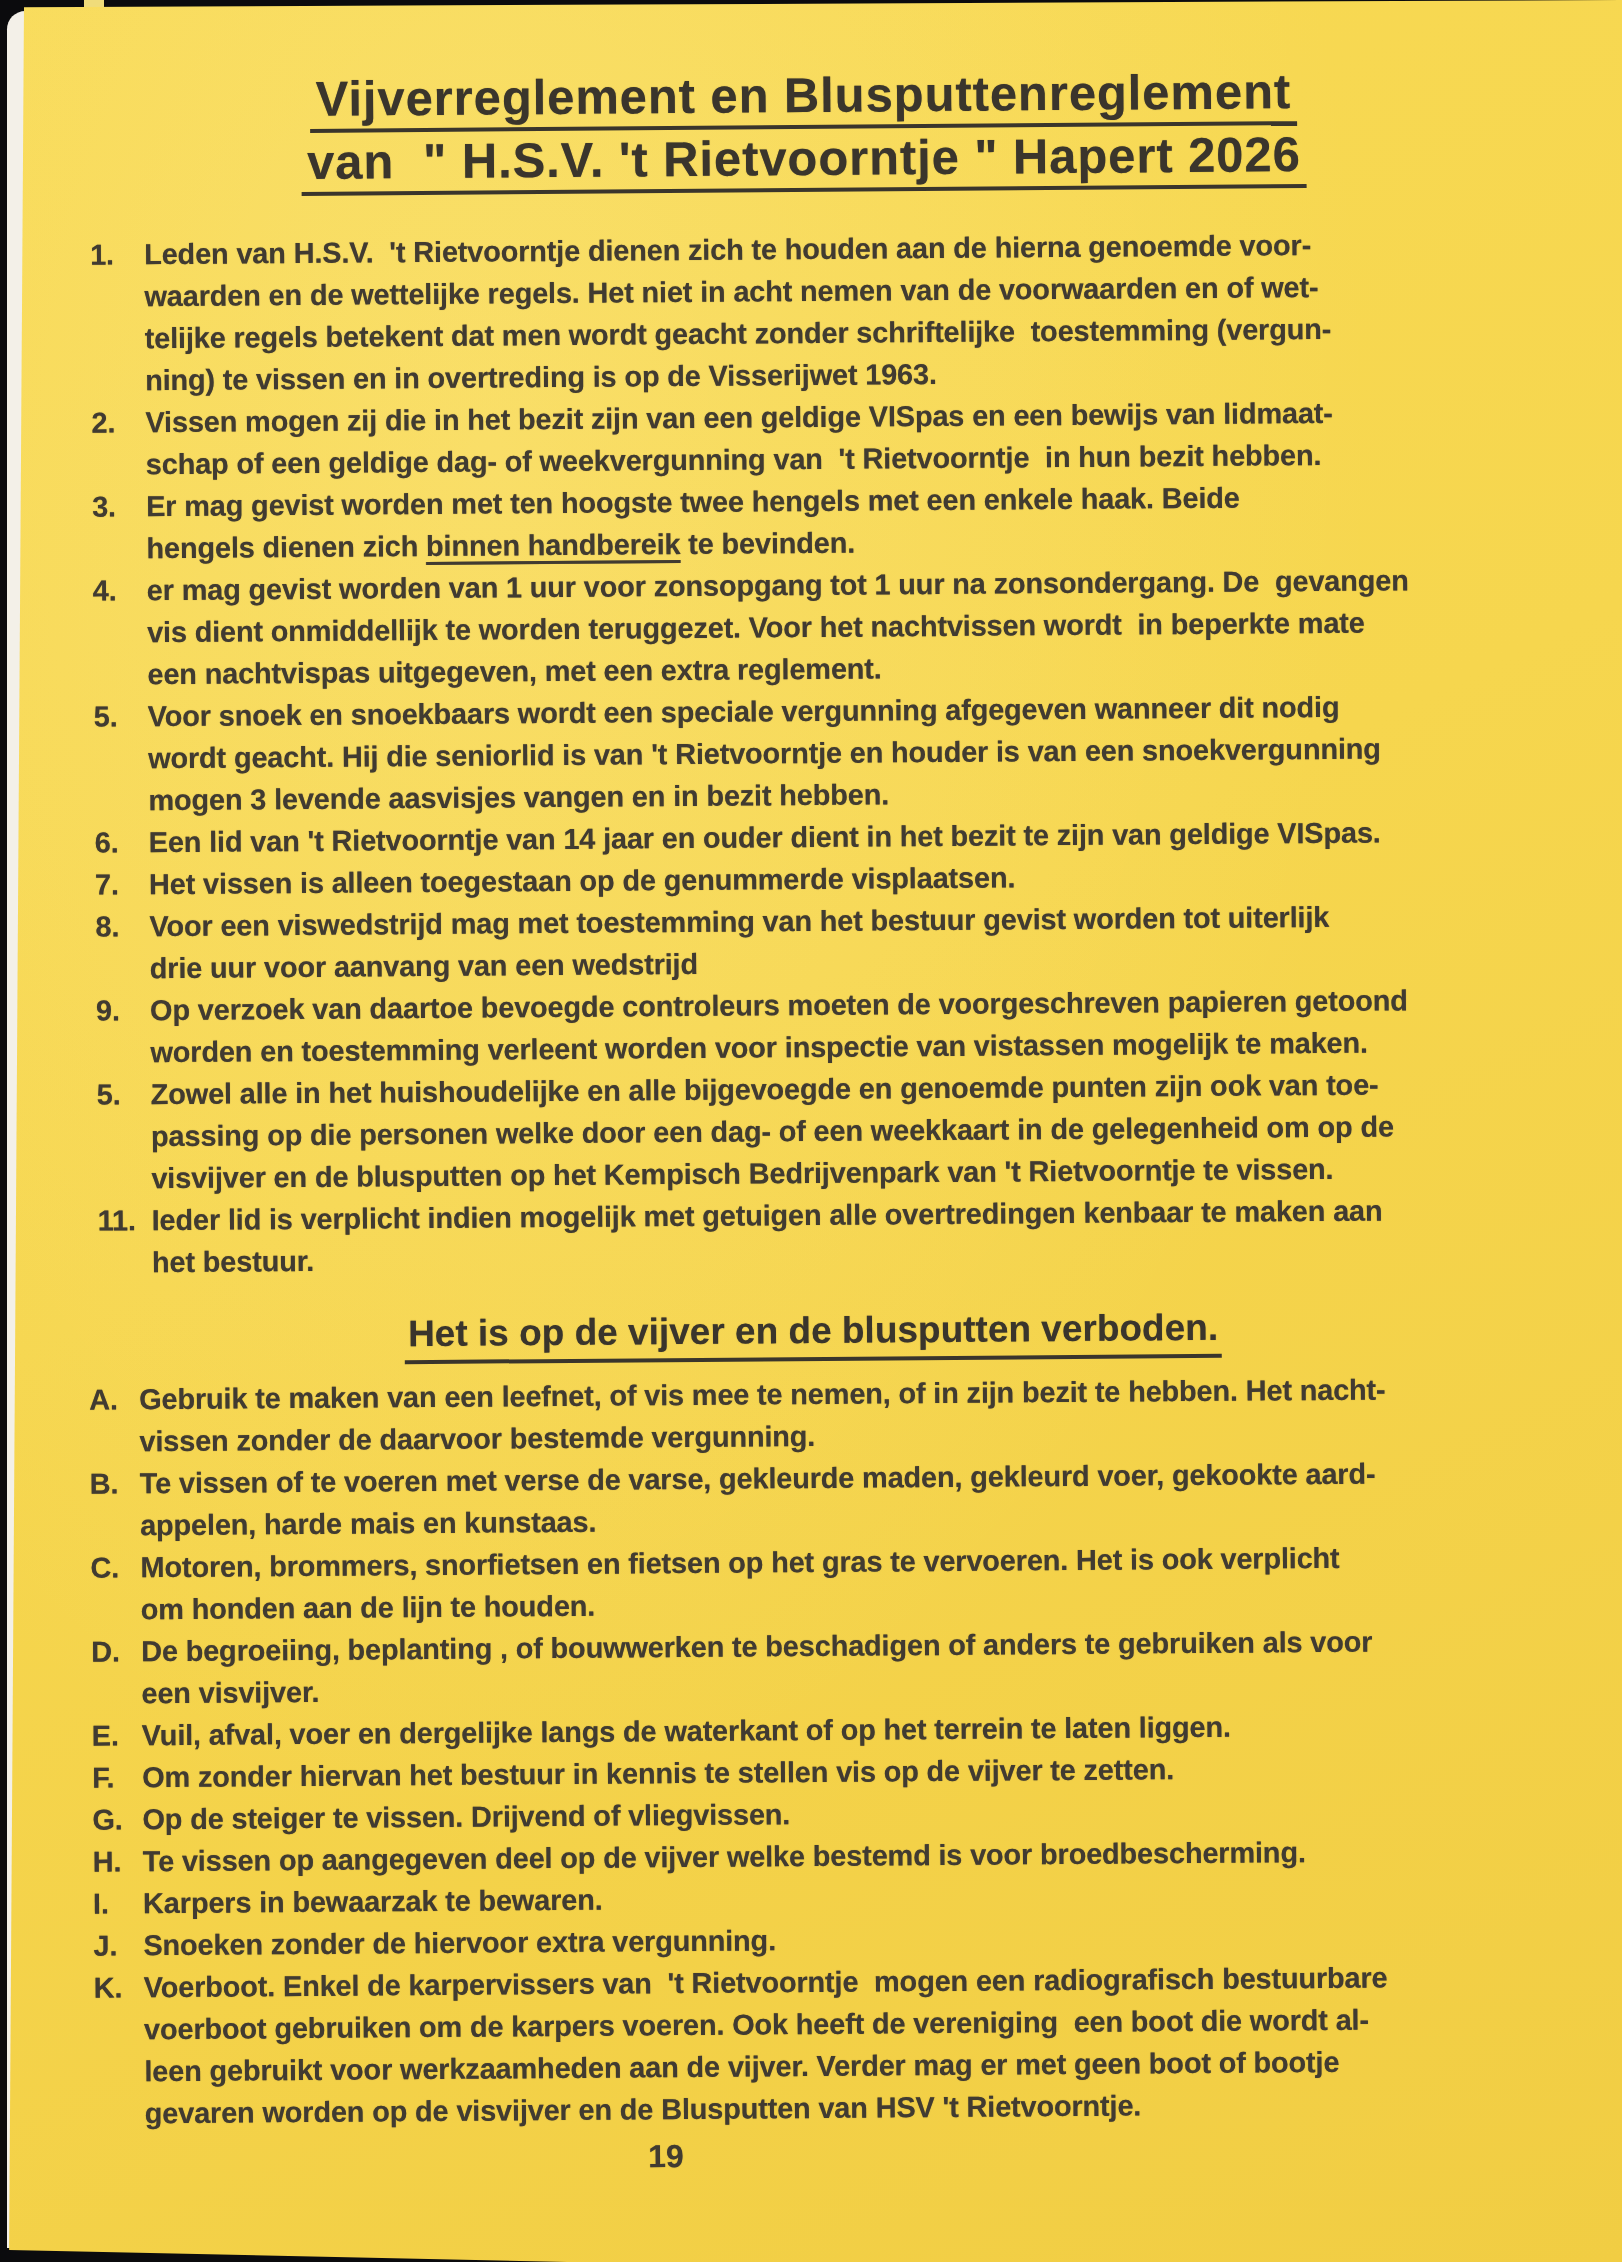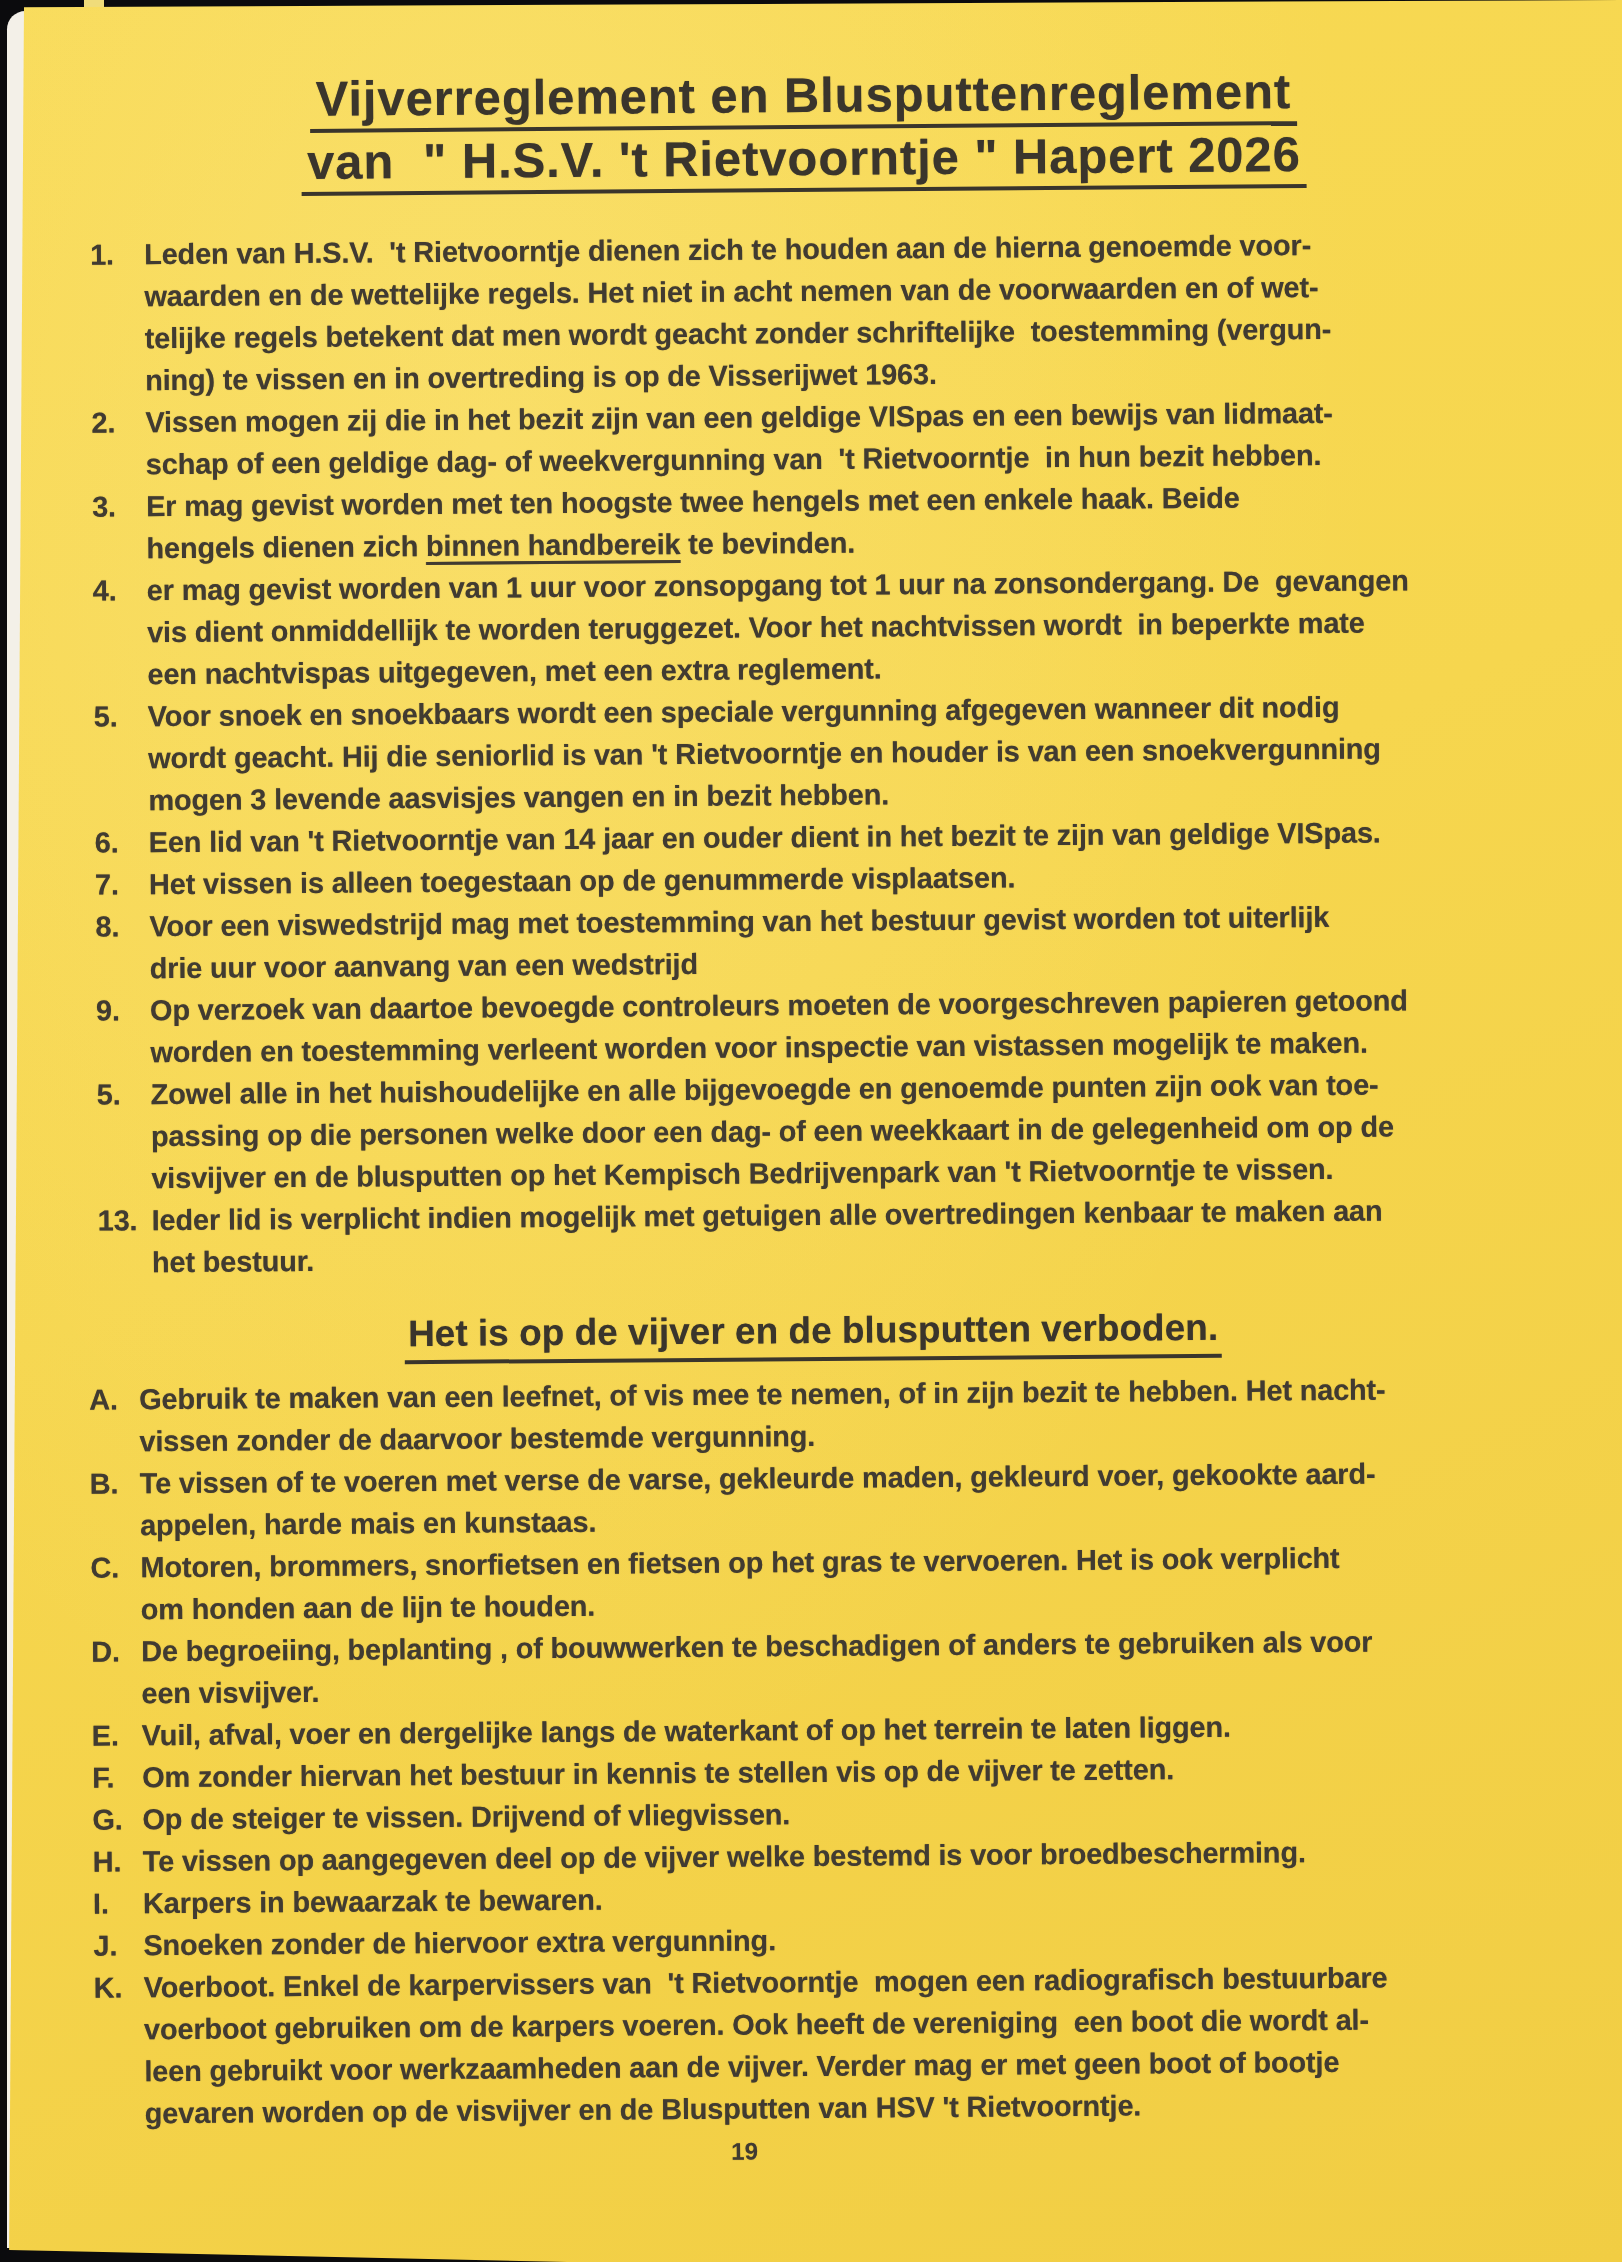--- a/index.html
+++ b/index.html
@@ -107,22 +107,22 @@
     line-height:44px;
     color:#3a352c;
     border-bottom:4.6px solid #3a352c;
     padding:0 3.7px 3.7px 3.7px;
     white-space:pre;
   }
   .pagenum{
     margin-top:7.3px;
     margin-left:640px;
     width:110px;
-    text-align:right;
-    font-size:24px;
+    text-align:left;
+    font-size:32px;
     font-weight:700;
   }
 </style>
 </head>
 <body>
 
 <div class="backing"></div>
 <div class="tape-tab"></div>
 <div class="paper"></div>
 
@@ -200,21 +200,21 @@
       </div>
       <div class="rule">
         <span class="marker">5.</span>
         <div class="rule-text">
           <div class="line">Zowel alle in het huishoudelijke en alle bijgevoegde en genoemde punten zijn ook van toe-</div>
           <div class="line">passing op die personen welke door een dag- of een weekkaart in de gelegenheid om op de</div>
           <div class="line">visvijver en de blusputten op het Kempisch Bedrijvenpark van 't Rietvoorntje te vissen.</div>
         </div>
       </div>
       <div class="rule">
-        <span class="marker">13.</span>
+        <span class="marker">11.</span>
         <div class="rule-text">
           <div class="line">Ieder lid is verplicht indien mogelijk met getuigen alle overtredingen kenbaar te maken aan</div>
           <div class="line">het bestuur.</div>
         </div>
       </div>
     </div>
 
   <div class="section-heading-wrap">
     <span class="section-heading">Het is op de vijver en de blusputten verboden.</span>
   </div>

